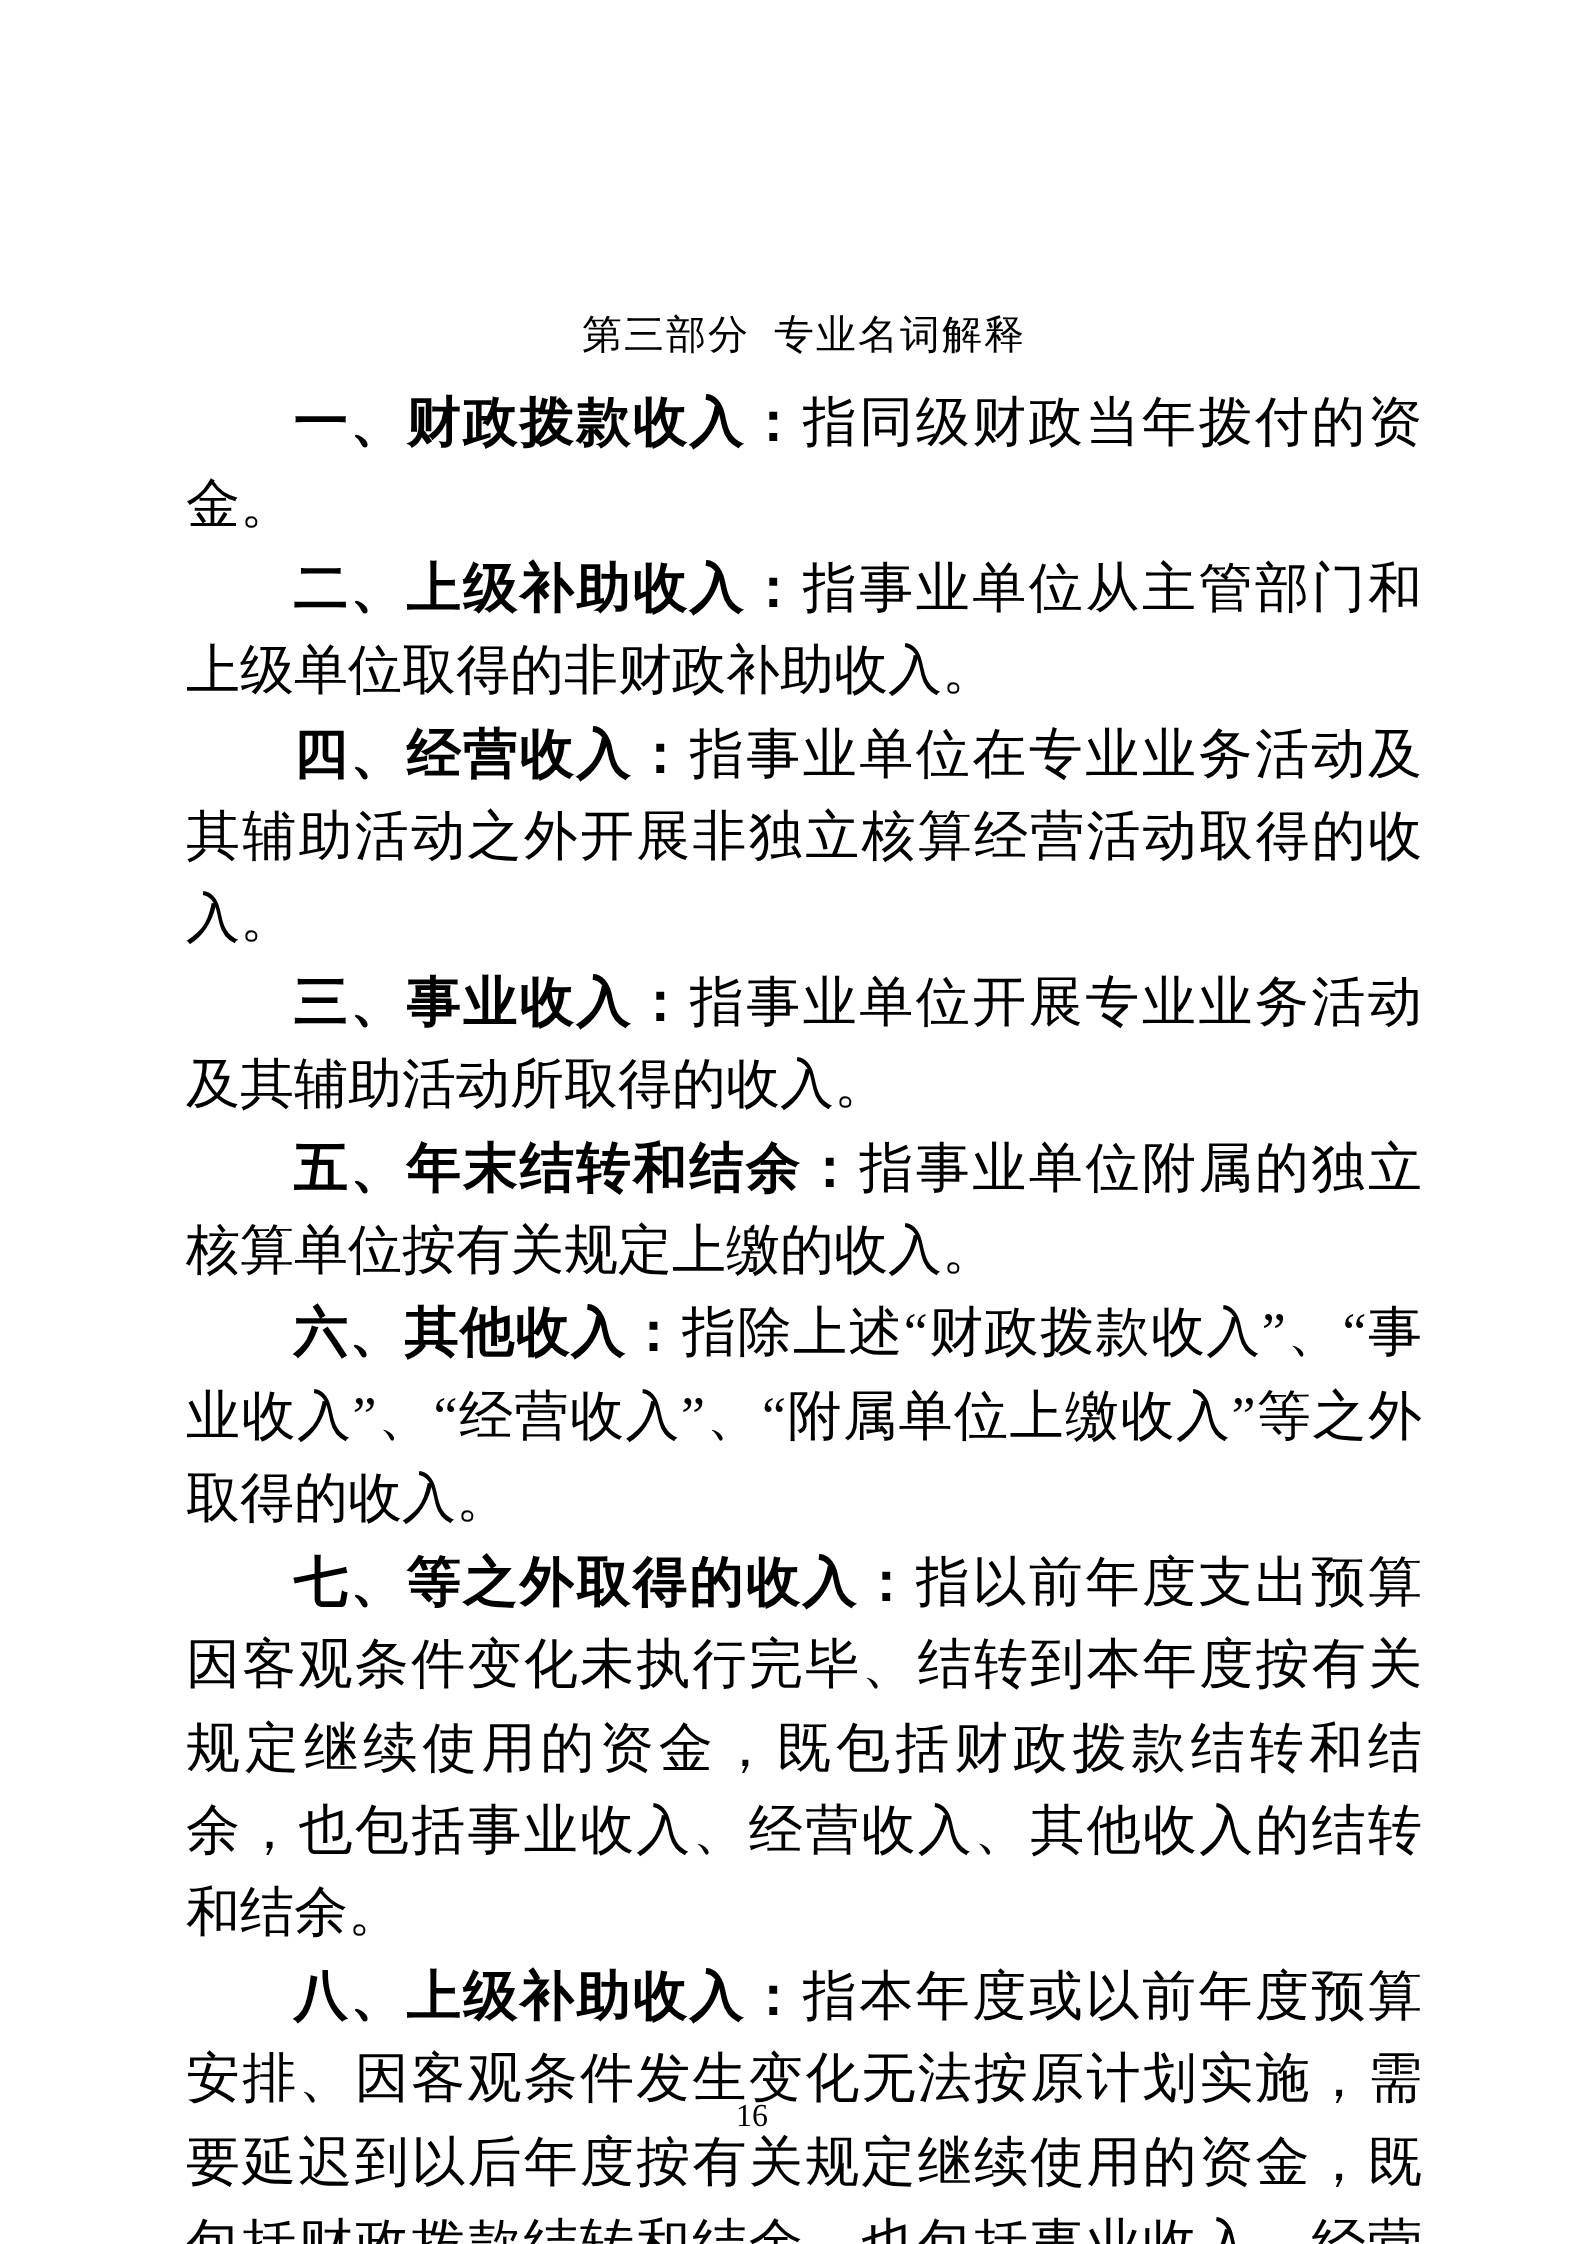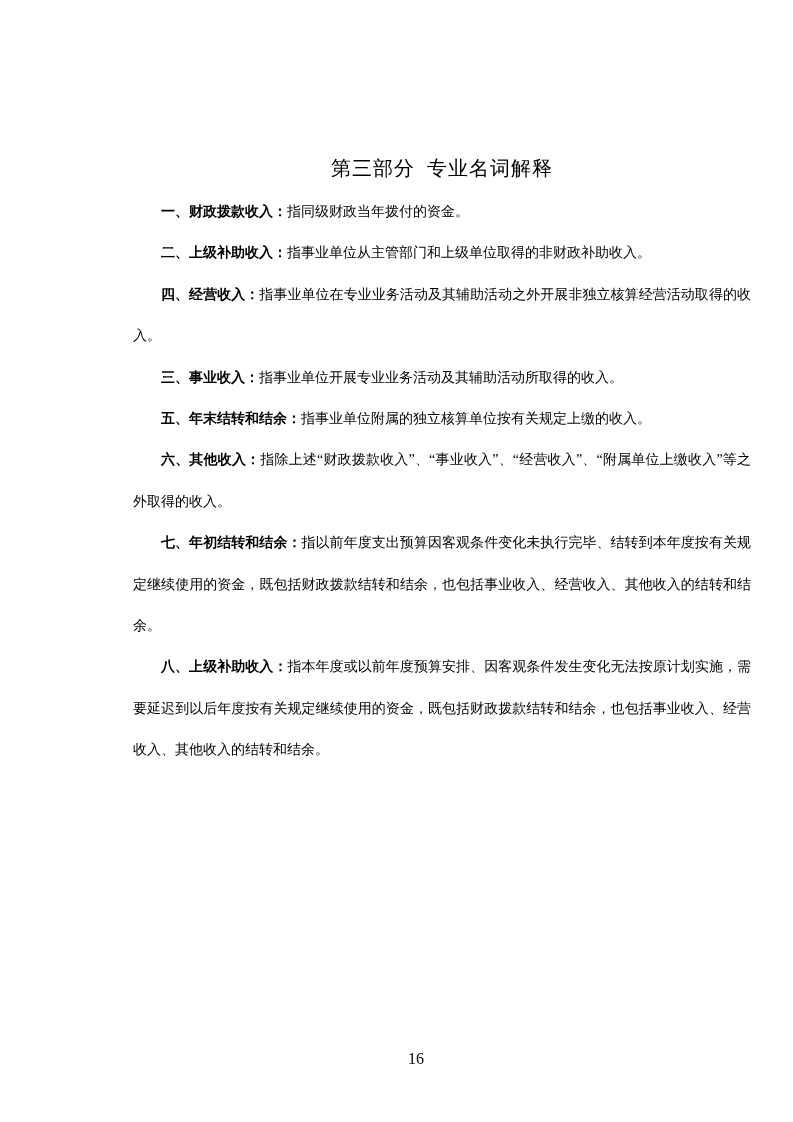--- a/index.html
+++ b/index.html
@@ -9,40 +9,39 @@
   }
   .page {
     position: relative;
     width: 752px;
     height: 1122px;
     background: #ffffff;
     color: #000000;
     font-family: "Liberation Serif", "DejaVu Serif", serif;
     overflow: hidden;
     box-sizing: border-box;
-    margin-left: 40px;
   }
   .content {
     position: absolute;
     left: 93px;
     top: 147px;
     width: 618px;
   }
   .doc-title {
     font-size: 20px;
     font-weight: 400;
     text-align: center;
     line-height: 42px;
     letter-spacing: 1px;
     margin: 0 0 2px 0;
     white-space: pre;
   }
   p.term-para {
     margin: 0;
-    font-size: 14px;
+    font-size: 27px;
     line-height: 41.4px;
     text-align: justify;
     text-align-last: left;
     text-justify: inter-character;
     text-indent: 2em;
     word-break: break-all;
   }
   p.term-para .term {
     font-weight: 700;
   }
@@ -69,19 +68,19 @@
     <p class="term-para"><span class="term">二、上级补助收入：</span><span>指事业单位从主管部门和上级单位取得的非财政补助收入。</span></p>
 
     <p class="term-para"><span class="term">四、经营收入：</span><span>指事业单位在专业业务活动及其辅助活动之外开展非独立核算经营活动取得的收入。</span></p>
 
     <p class="term-para"><span class="term">三、事业收入：</span><span>指事业单位开展专业业务活动及其辅助活动所取得的收入。</span></p>
 
     <p class="term-para"><span class="term">五、年末结转和结余：</span><span>指事业单位附属的独立核算单位按有关规定上缴的收入。</span></p>
 
     <p class="term-para"><span class="term">六、其他收入：</span><span>指除上述“财政拨款收入”、“事业收入”、“经营收入”、“附属单位上缴收入”等之外取得的收入。</span></p>
 
-    <p class="term-para"><span class="term">七、年初结转和结余：</span><span>指以前年度支出预算因客观条件变化未执行完毕、结转到本年度按有关规定继续使用的资金，既包括财政拨款结转和结余，也包括事业收入、经营收入、其他收入的结转和结余。</span></p>
+    <p class="term-para"><span class="term">七、等之外取得的收入：</span><span>指以前年度支出预算因客观条件变化未执行完毕、结转到本年度按有关规定继续使用的资金，既包括财政拨款结转和结余，也包括事业收入、经营收入、其他收入的结转和结余。</span></p>
 
     <p class="term-para"><span class="term">八、上级补助收入：</span><span>指本年度或以前年度预算安排、因客观条件发生变化无法按原计划实施，需要延迟到以后年度按有关规定继续使用的资金，既包括财政拨款结转和结余，也包括事业收入、经营收入、其他收入的结转和结余。</span></p>
   </div>
 
   <div class="page-number">16</div>
 </div>
 
 </body></html>

